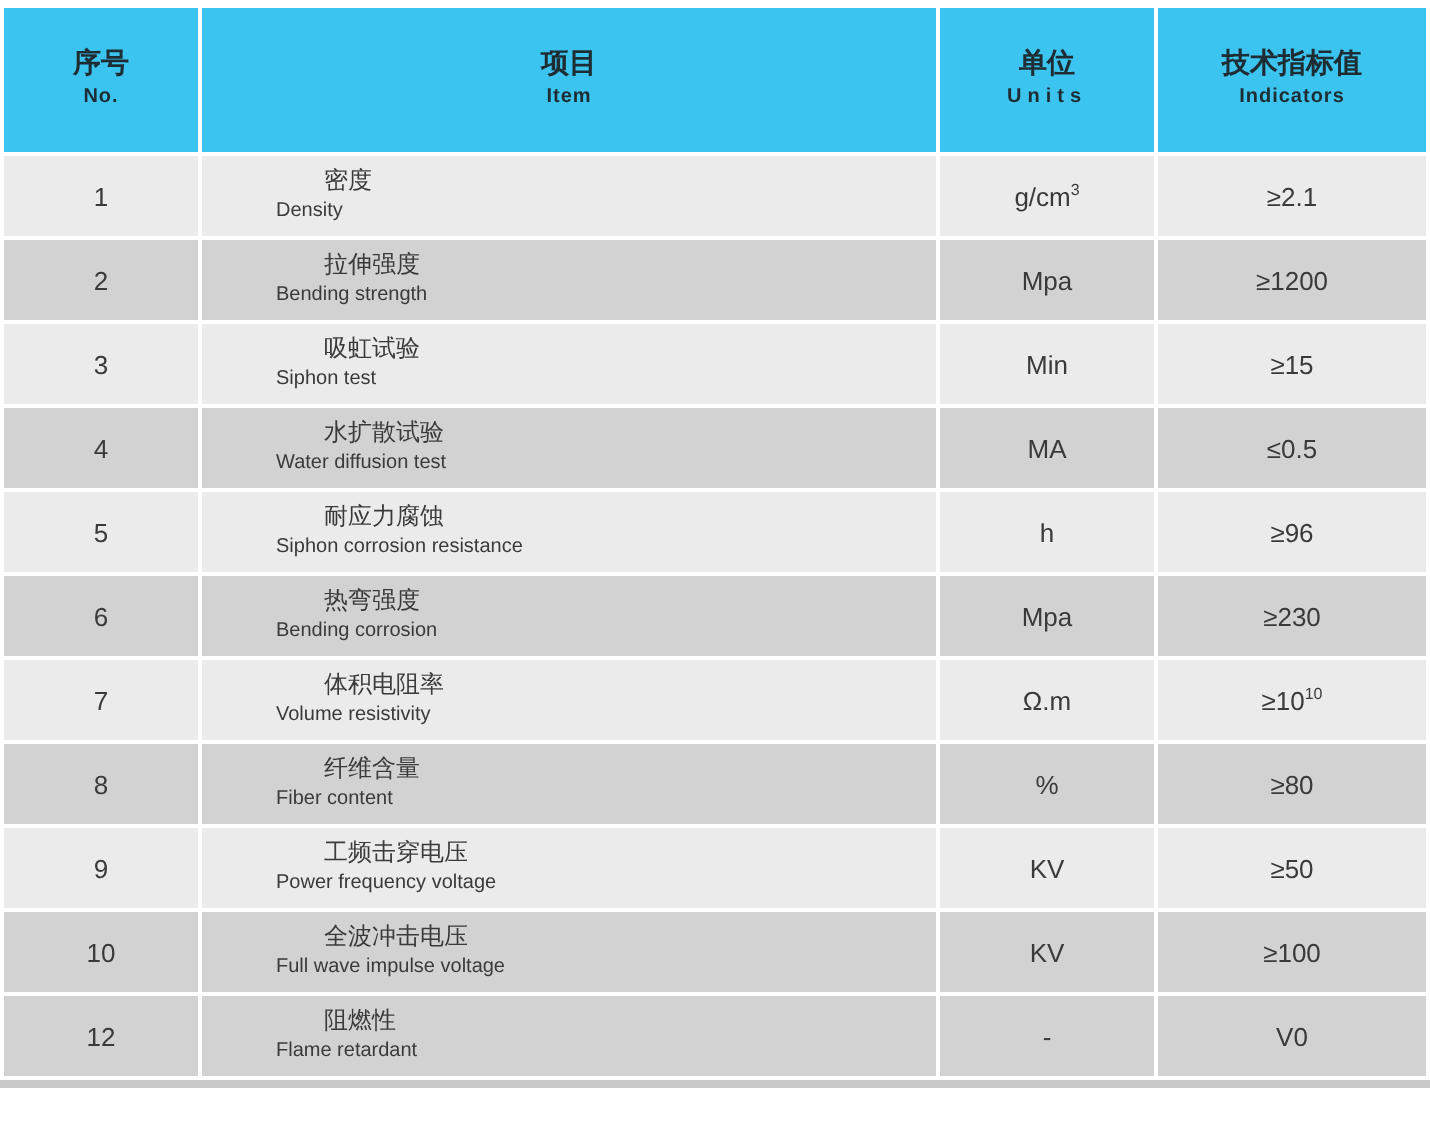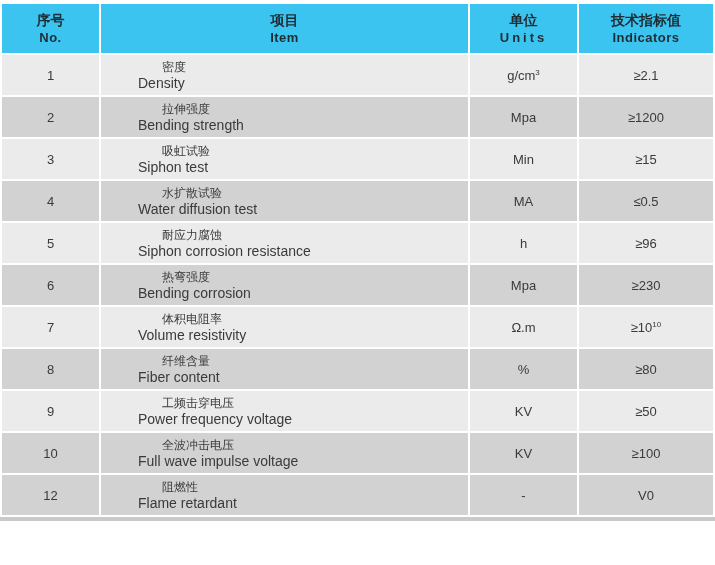--- a/index.html
+++ b/index.html
@@ -29,36 +29,36 @@
   col.c-item{width:367px;}
   col.c-unit{width:107px;}
   col.c-ind{width:134px;}
   th{
     background:var(--header-bg);
     color:var(--header-text);
     height:49px;
     font-weight:bold;
     text-align:center;
     vertical-align:middle;
-    padding:6px 0;
+    padding:18px 0;
   }
   th .h-zh{font-size:14px;line-height:18px;}
-  th .h-en{font-size:13px;line-height:18px;letter-spacing:0.5px;text-align:center;}
+  th .h-en{font-size:10px;line-height:18px;letter-spacing:0.5px;text-align:center;}
   th.col-unit .h-en{letter-spacing:3px;}
   td{
     height:40px;
     vertical-align:middle;
     font-size:13px;
   }
   tr.row-light td{background:var(--row-light);}
   tr.row-dark td{background:var(--row-dark);}
   td.col-no,td.col-unit,td.col-ind{text-align:center;}
   td.col-item{text-align:left;padding-left:37px;}
   td.col-item .zh{font-size:12px;line-height:15px;margin-left:24px;}
-  td.col-item .en{font-size:14px;line-height:16px;}
+  td.col-item .en{font-size:10px;line-height:16px;}
   sup{font-size:8px;line-height:0;}
   sup:empty{display:none;}
   .bottom-band{
     width:715px;height:4px;margin-top:0px;
     background:var(--band);
   }
 </style>
 </head>
 <body>
 

